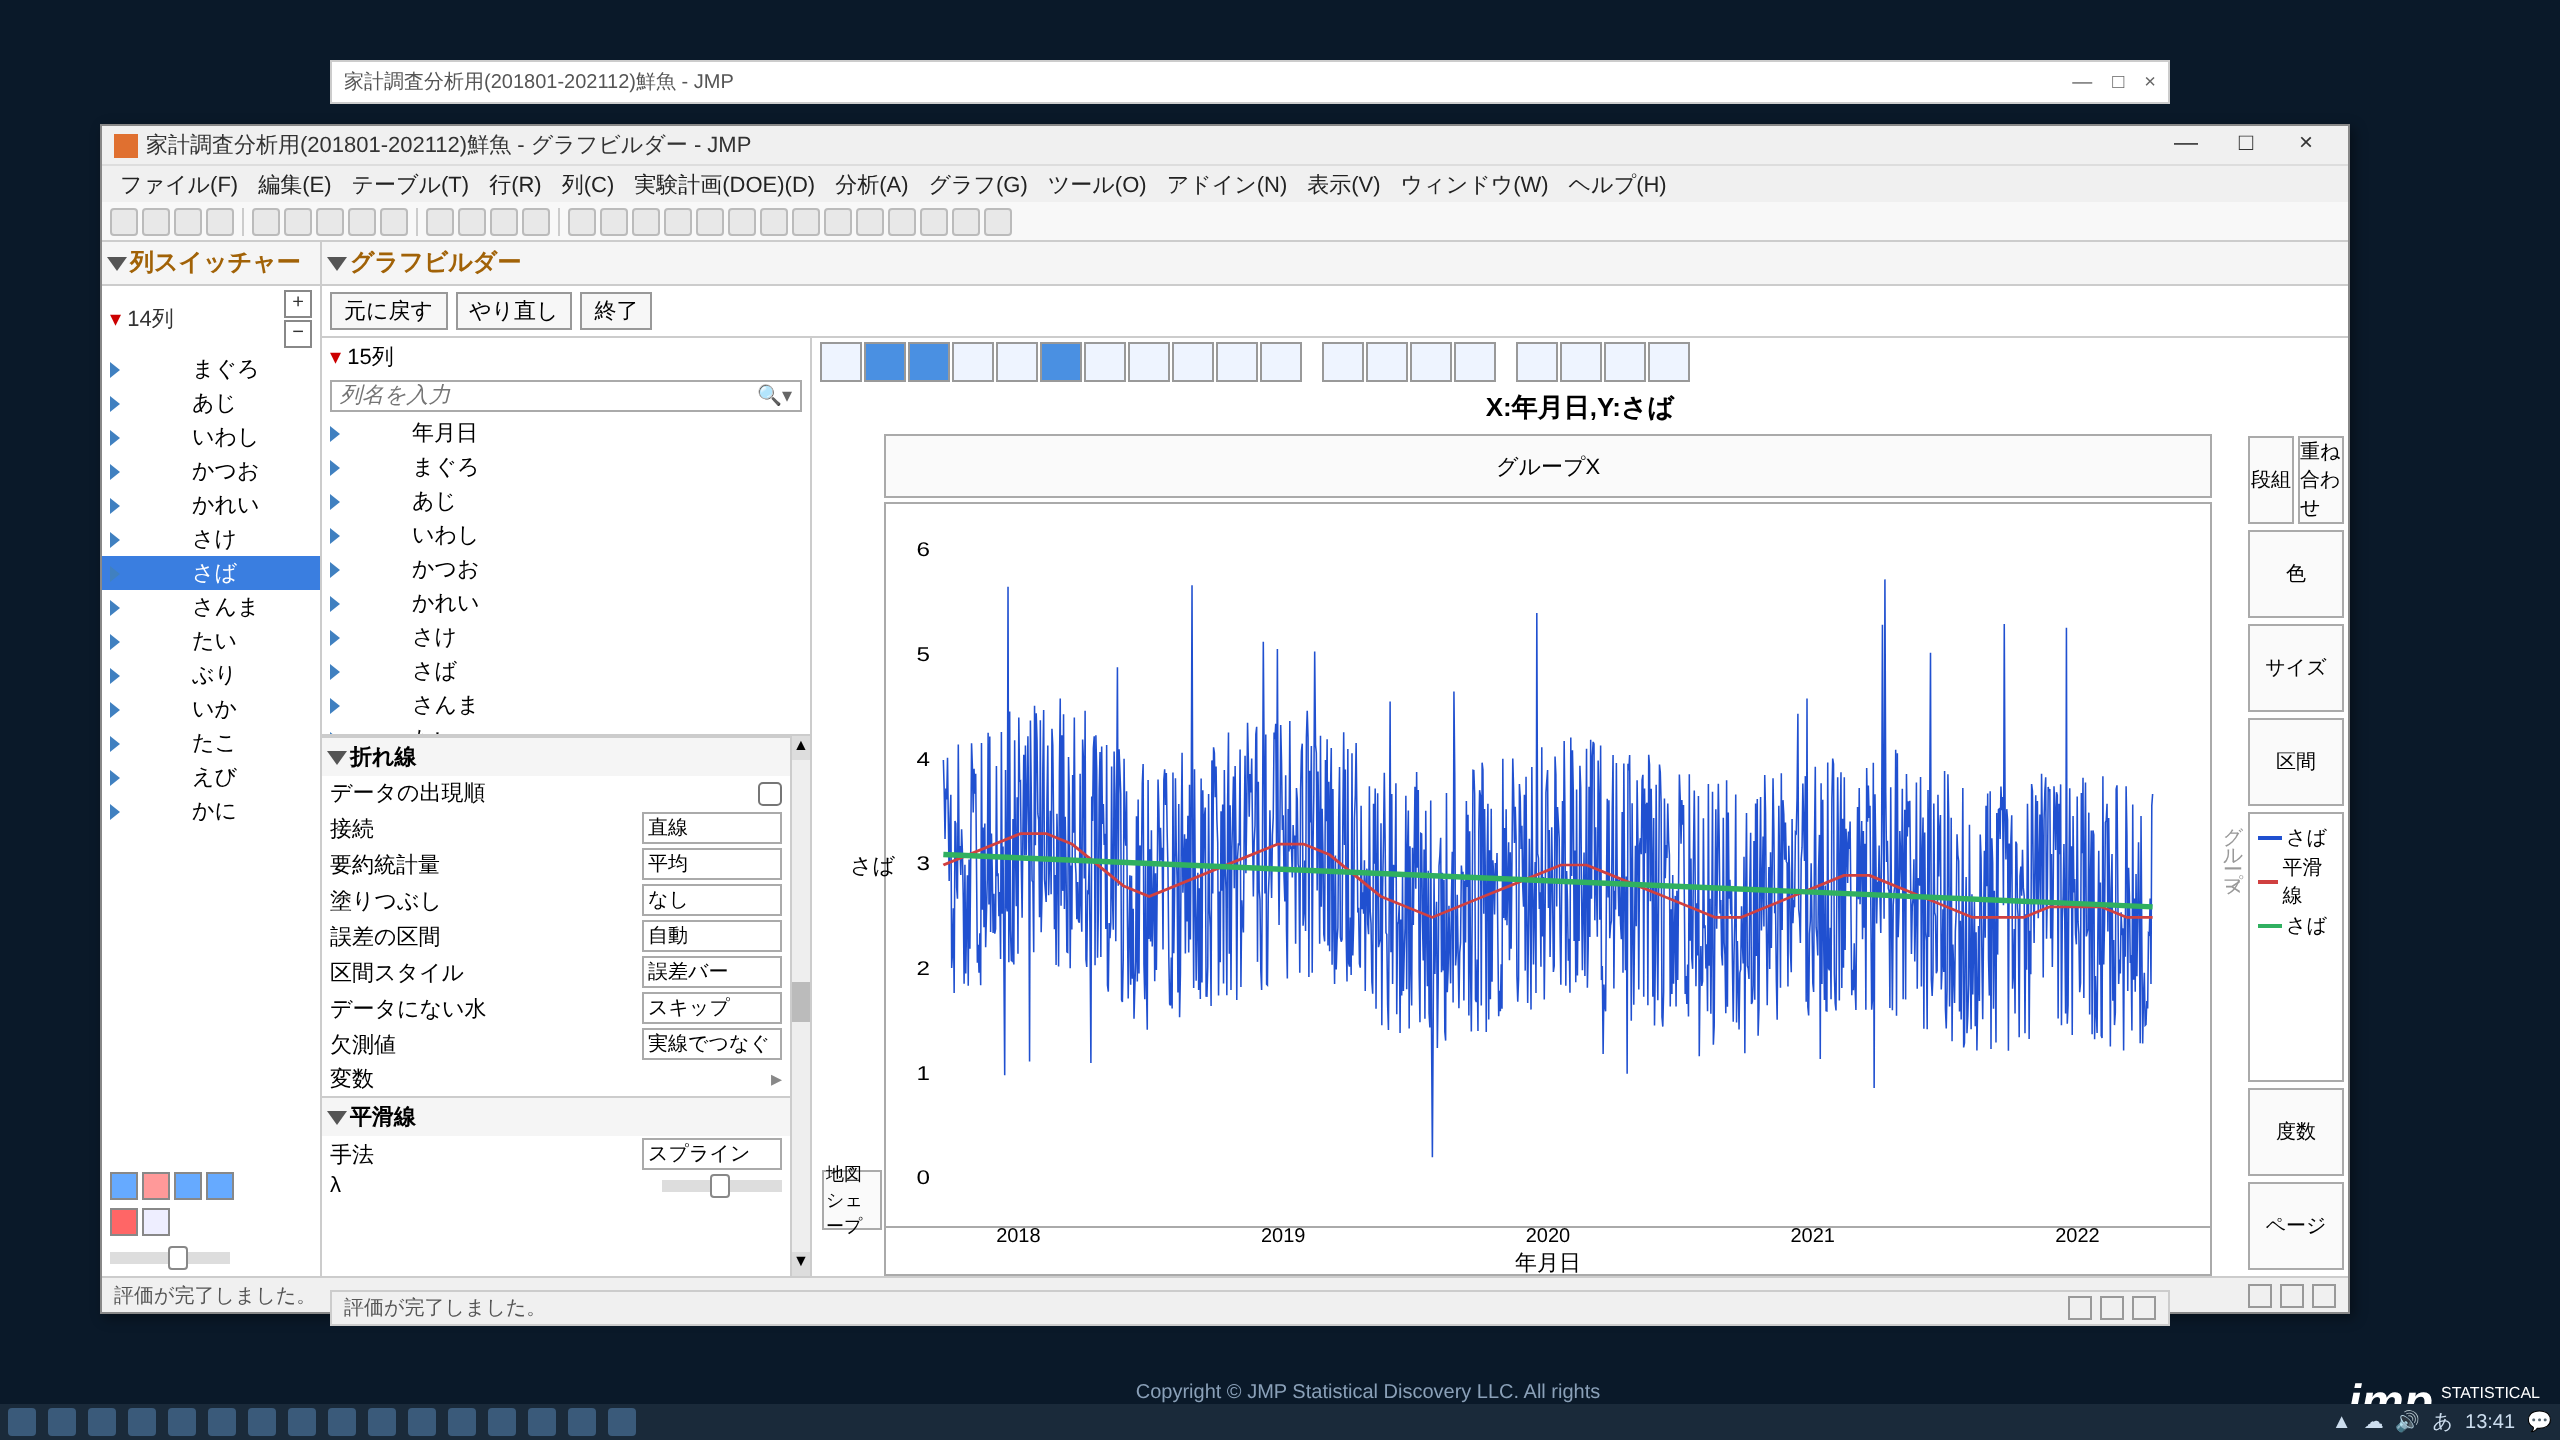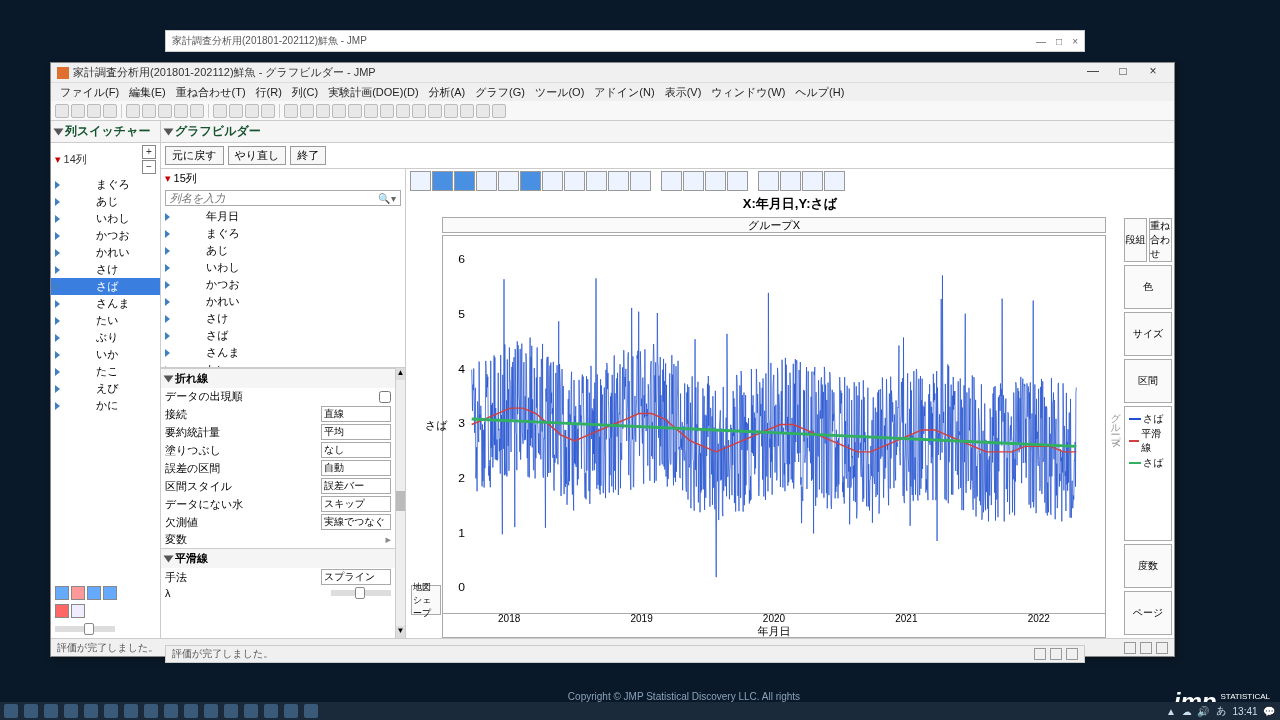--- a/index.html
+++ b/index.html
@@ -92,21 +92,21 @@
   border-right: 1px solid #ccc;
   display: flex;
   flex-direction: column;
   background: #fff;
 }
 .panelhdr {
   background: #f5f5f5;
   padding: 2px 4px;
   font-weight: bold;
   font-size: 12px;
-  color: #14532d;
+  color: #a16207;
   border-bottom: 1px solid #ccc;
   display: flex;
   align-items: center;
 }
 .tri { width: 0;height:0;border-style:solid;border-width:5px 0 5px 7px;border-color:transparent transparent transparent #555;margin-right:3px;transform:rotate(90deg);}
 .colswitch .sub {
   padding: 2px 4px;
   font-size: 11px;
   color: #333;
   display:flex;
@@ -196,21 +196,21 @@
   width:21px;height:20px;border:1px solid #999;background:#eef4ff;cursor:pointer;
 }
 .charttypes .ct.sel { background:#4a90e2;}
 .charttitle { text-align:center;font-weight:bold;font-size:13px;padding:2px;}
 .chartwrap {
   flex:1;display:flex;overflow:hidden;
 }
 .chartmain {
   flex:1;display:flex;flex-direction:column;position:relative;
 }
-.groupbar { height:16px;border:1px solid #aaa;margin:2px 0;display:flex;align-items:center;justify-content:center;font-size:11px;background:#fafafa;}
+.groupbar { height:32px;border:1px solid #aaa;margin:2px 0;display:flex;align-items:center;justify-content:center;font-size:11px;background:#fafafa;}
 .plotarea {
   flex:1;border:1px solid #aaa;position:relative;background:#fff;
 }
 .yaxislab { position:absolute;left:-18px;top:50%;transform:translateY(-50%);font-size:11px;}
 .xaxislab { height:24px;border:1px solid #aaa;border-top:none;display:flex;flex-direction:column;align-items:center;justify-content:center;font-size:11px;}
 .mapbtn { position:absolute;left:-32px;bottom:-2px;width:30px;height:30px;border:1px solid #aaa;font-size:9px;display:flex;align-items:center;justify-content:center;background:#fafafa;padding:1px;}
 .rightzones { width:52px;display:flex;flex-direction:column;gap:3px;padding:3px 2px;}
 .rightzones .rz { border:1px solid #aaa;height:44px;display:flex;align-items:center;justify-content:center;font-size:10px;background:#fafafa;}
 .legend { border:1px solid #aaa;flex:1;font-size:10px;padding:4px;}
 .legend .lgitem { display:flex;align-items:center;gap:2px;margin:1px 0;}
@@ -270,21 +270,21 @@
     <div class="ctrls">
       <div class="ctrl">—</div>
       <div class="ctrl">□</div>
       <div class="ctrl close">×</div>
     </div>
   </div>
 
   <div class="menubar">
     <span>ファイル(F)</span>
     <span>編集(E)</span>
-    <span>重ね合わせ(T)</span>
+    <span>テーブル(T)</span>
     <span>行(R)</span>
     <span>列(C)</span>
     <span>実験計画(DOE)(D)</span>
     <span>分析(A)</span>
     <span>グラフ(G)</span>
     <span>ツール(O)</span>
     <span>アドイン(N)</span>
     <span>表示(V)</span>
     <span>ウィンドウ(W)</span>
     <span>ヘルプ(H)</span>

